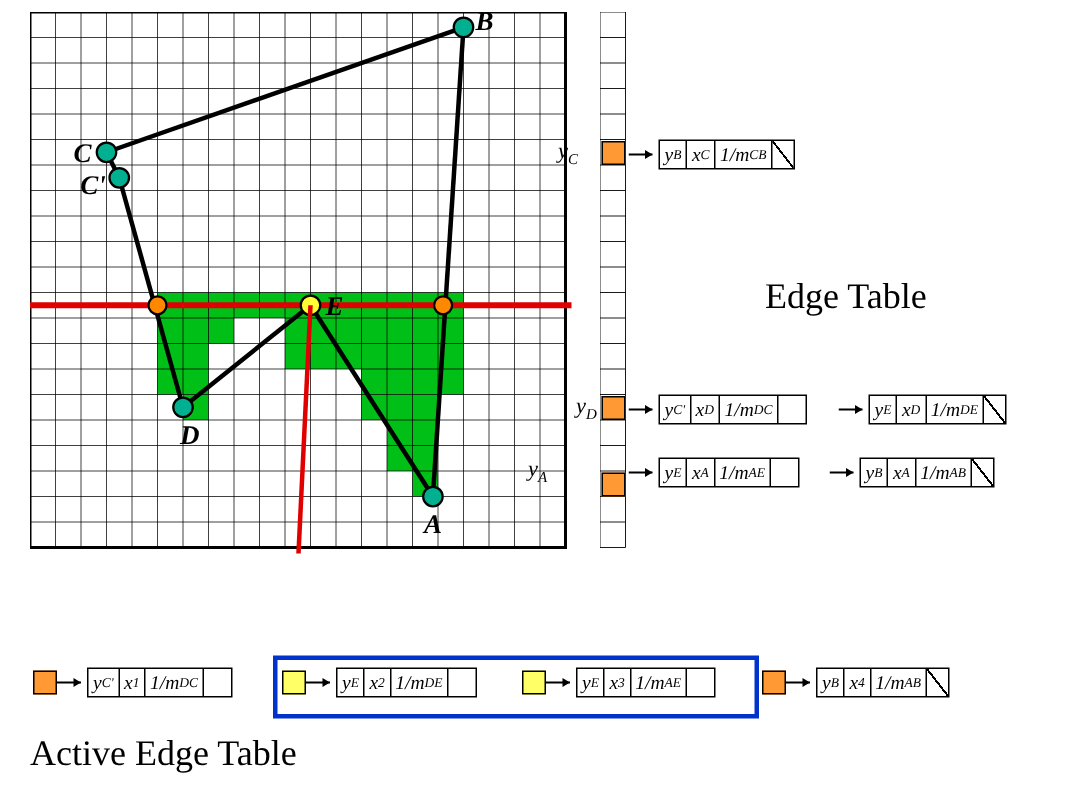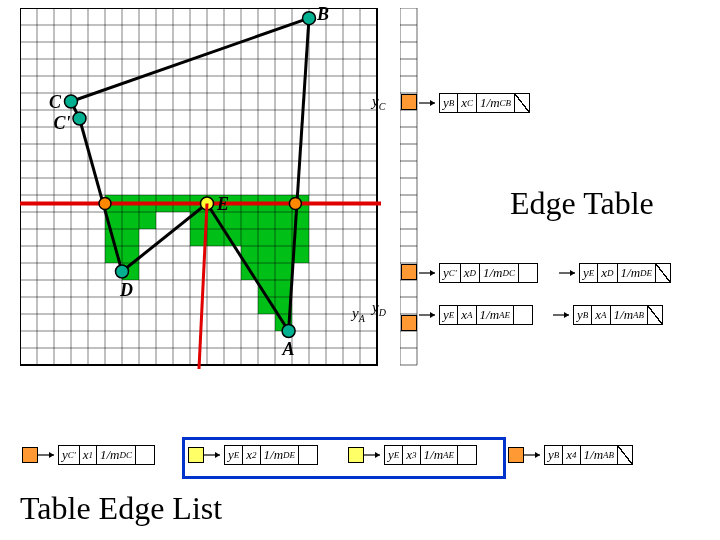--- a/index.html
+++ b/index.html
@@ -12,21 +12,21 @@
     background: #fff;
   }
   .vertex-label {
     position: absolute;
     font-style: italic;
     font-weight: bold;
     font-size: 18px;
   }
   .section-title {
     position: absolute;
-    font-size: 32px;
+    font-size: 24px;
     font-family: "Times New Roman", serif;
   }
   .small-box {
     width: 14px;
     height: 14px;
     border: 1px solid #000;
     flex-shrink: 0;
   }
   .sb-orange { background: #ff9933; }
   .sb-yellow { background: #ffff66; }
@@ -173,21 +173,21 @@
     <line x1="0" y1="306" x2="17" y2="306" stroke="#000" stroke-width="0.6"></line>
     <line x1="0" y1="323" x2="17" y2="323" stroke="#000" stroke-width="0.6"></line>
     <line x1="0" y1="340" x2="17" y2="340" stroke="#000" stroke-width="0.6"></line>
     <line x1="0" y1="357" x2="17" y2="357" stroke="#000" stroke-width="0.6"></line>
     <line x1="0" y1="0" x2="0" y2="357" stroke="#000" stroke-width="0.6"></line>
     <line x1="17" y1="0" x2="17" y2="357" stroke="#000" stroke-width="0.6"></line>
     <line x1="-6" y1="178.5" x2="0" y2="178.5" stroke="#000" stroke-width="1"></line>
   </svg>
 
 <div class="section-title" style="left:510px; top:185px;">Edge Table</div>
-<div class="section-title" style="left:20px; top:490px;">Table Edge List</div>
+<div class="section-title" style="left:20px; top:490px;">Active Edge Table</div>
 
 <div id="et-rows">
     <div class="row-label" style="left: 372px; top: 92.5px;"><span>y</span><sub>C</sub></div>
     <div class="small-box sb-orange" style="position: absolute; left: 401px; top: 94px;"></div>
     <svg width="20" height="16" style="position: absolute; left: 419px; top: 94.5px;">
       <line x1="0" y1="8" x2="16" y2="8" stroke="#000" stroke-width="1.2"></line>
       <polygon points="16,8 11,5 11,11" fill="#000"></polygon>
     </svg>
     <div class="rec-table" style="position: absolute; left: 439px; top: 92.5px;">
       <div class="rec-cell">
@@ -197,21 +197,21 @@
       <div class="rec-cell">
         <span>x</span>
         <sub>C</sub>
       </div>
       <div class="rec-cell">
         <span>1/m</span>
         <sub>CB</sub>
       </div>
       <div class="rec-cell diag"></div>
     </div>
-    <div class="row-label" style="left: 372px; top: 262.5px; margin-top: 36px;"><span>y</span><sub>D</sub></div>
+    <div class="row-label" style="left: 384px; top: 262.5px;"><span>y</span><sub>D</sub></div>
     <div class="small-box sb-orange" style="position: absolute; left: 401px; top: 264px;"></div>
     <svg width="20" height="16" style="position: absolute; left: 419px; top: 264.5px;">
       <line x1="0" y1="8" x2="16" y2="8" stroke="#000" stroke-width="1.2"></line>
       <polygon points="16,8 11,5 11,11" fill="#000"></polygon>
     </svg>
     <div class="rec-table" style="position: absolute; left: 439px; top: 262.5px;">
       <div class="rec-cell">
         <span>y</span>
         <sub>C'</sub>
       </div>

